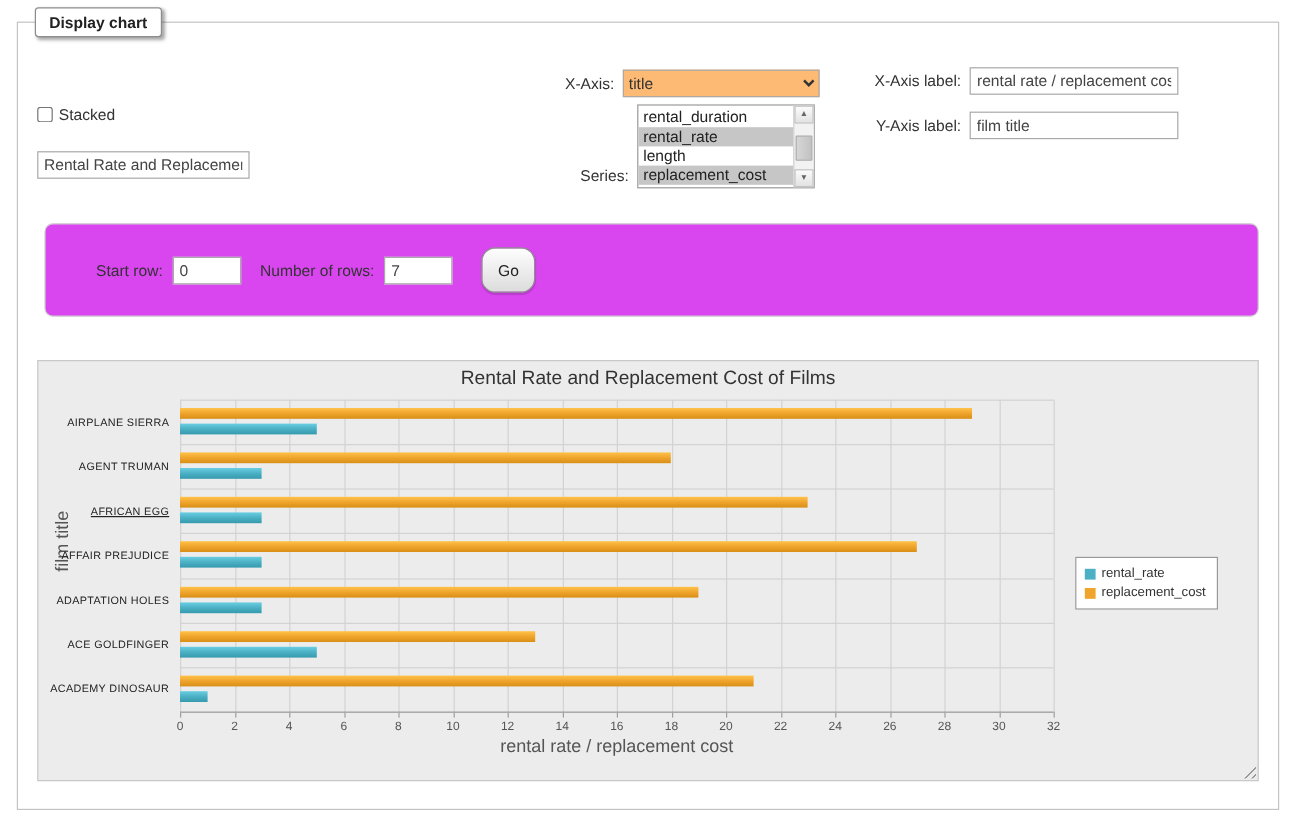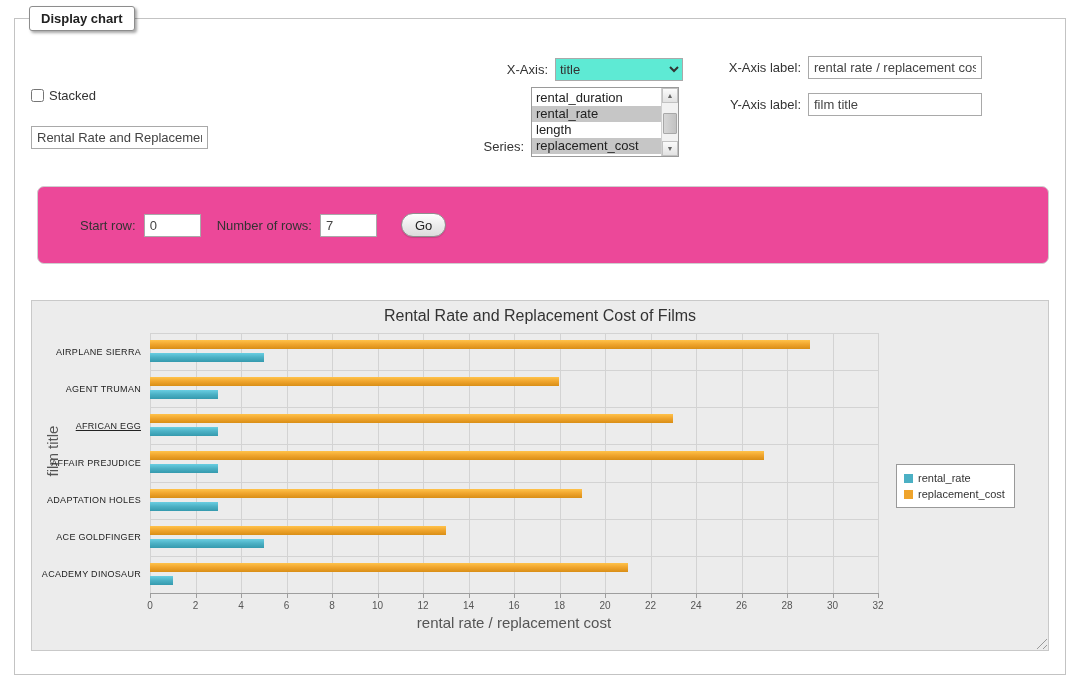--- a/index.html
+++ b/index.html
@@ -27,46 +27,46 @@
   .stacked-row input { margin:0 5px 0 0; }
   input[type=text] {
     border:1px solid #a9a9a9; height:23px; padding:2px 5px;
     font:13px "Liberation Sans",sans-serif; color:#444; background:#fff;
   }
   .title-input { position:absolute; left:16px; top:107px; width:177px; }
   .form-pair { position:absolute; display:flex; align-items:center; justify-content:flex-end; gap:7px; }
   .pair-label { color:#333; white-space:nowrap; }
   .xaxis-pair  { left:300px; top:39px;  width:368px; }
   .xaxis-pair select {
-    width:128px; height:23px; font:13px "Liberation Sans",sans-serif;
-    border:1px solid #a9a9a9; background:#5eead4; color:#333;
+    width:164px; height:23px; font:13px "Liberation Sans",sans-serif;
+    border:1px solid #a9a9a9; background:#fdba74; color:#333;
   }
   .series-pair { left:300px; top:68px; width:364px; align-items:flex-end; }
   .series-pair .pair-label { margin-bottom:3px; }
   .xlabel-pair { left:600px; top:37px; width:367px; }
   .ylabel-pair { left:600px; top:74px; width:367px; }
   .xlabel-pair input, .ylabel-pair input { width:174px; }
   
   .listbox { position:relative; width:148px; height:70px; border:1px solid #9a9a9a; background:#fff; }
   .opts { position:absolute; left:0; top:0; right:17px; bottom:0; overflow:hidden; padding-top:2px; }
   .opt { height:16px; line-height:16px; padding:0 4px; white-space:nowrap; color:#222; font-size:13px; }
   .opt.selected { background:#c6c6c6; }
   .sb { position:absolute; right:0; top:0; bottom:0; width:17px; background:#f2f2f2; border-left:1px solid #d0d0d0; }
   .sb-btn { position:absolute; left:0; right:0; height:15px; background:linear-gradient(#fbfbfb,#e2e2e2);
     border:1px solid #c2c2c2; color:#666; font-size:7px; line-height:13px; text-align:center; }
   .sb-btn.up { top:0; } .sb-btn.down { bottom:0; }
   .sb-thumb { position:absolute; left:1px; right:1px; top:25px; height:21px;
     background:linear-gradient(90deg,#d6d6d6,#c2c2c2); border:1px solid #a8a8a8; border-radius:1px; }
   
   .rows-panel { position:absolute; left:22px; top:167px; width:1012px; height:78px;
-    background:#ec4899; border:1px solid #cfcfcf; border-radius:7px; }
+    background:#d946ef; border:1px solid #cfcfcf; border-radius:7px; }
   .rows-inner { position:absolute; left:42px; top:0; height:100%; display:flex; align-items:center; gap:8px; }
   .small-input { width:57px; }
   .nrows-label { margin-left:8px; }
-  .go-btn { margin-left:16px; border:1px solid #8f8f8f; border-radius:12px; height:24px; padding:0 13px;
+  .go-btn { margin-left:16px; border:1px solid #8f8f8f; border-radius:12px; height:38px; padding:0 13px;
     background:linear-gradient(#fefefe,#dcdcdc); font:13px "Liberation Sans",sans-serif; color:#222;
     box-shadow:0 1px 1px rgba(0,0,0,0.15); }
   
   .chart-box { position:absolute; left:16px; top:281px; width:1018px; height:351px;
     background:#ececec; border:1px solid #c9c9c9; }
   .chart-title { position:absolute; top:6px; left:0; width:100%; text-align:center;
     font-size:16px; color:#333; }
   .plot { position:absolute; left:118px; top:32px; width:728px; height:260px; }
   .gridline-v { position:absolute; top:0; bottom:0; width:1px; background:#d3d3d3; }
   .gridline-h { position:absolute; left:0; right:0; height:1px; background:#d3d3d3; }

